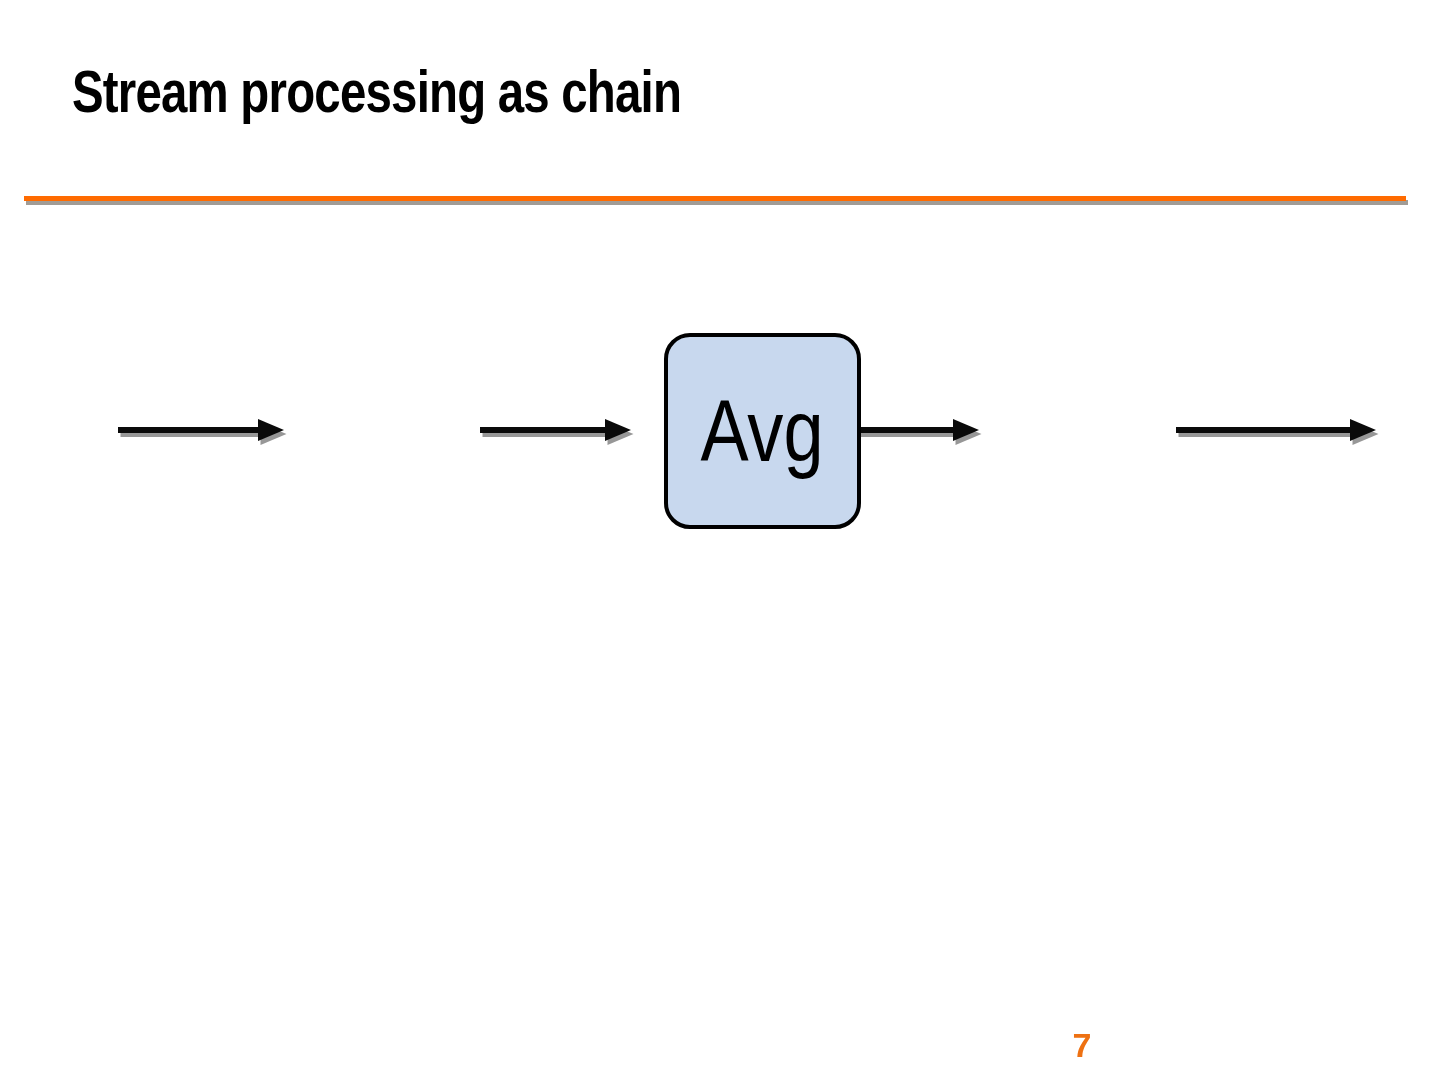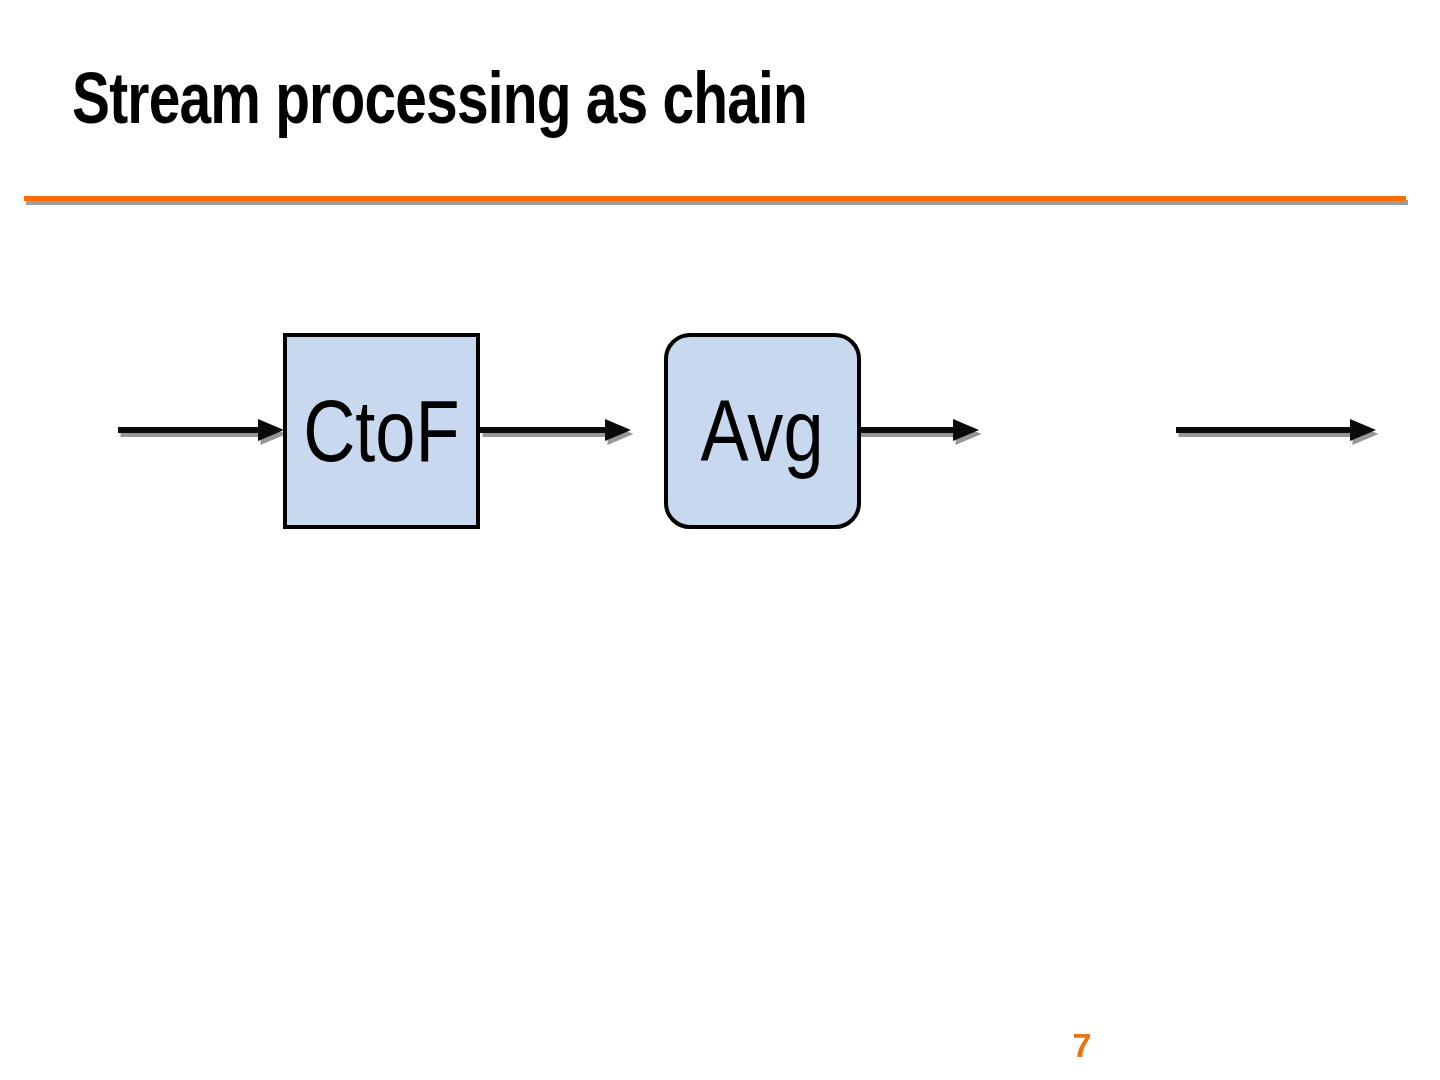--- a/index.html
+++ b/index.html
@@ -15,21 +15,21 @@
     background: #ffffff;
     overflow: hidden;
   }
 
   
   .slide-title {
     position: absolute;
     left: 72px;
     top: 62px;
     margin: 0;
-    font-size: 72px;
+    font-size: 60px;
     font-weight: 700;
     color: #000000;
     line-height: 1.0;
     white-space: nowrap;
     text-align: right;
   }
   .slide-title .condense {
     display: inline-block;
     transform: scaleX(0.79);
     transform-origin: left center;
@@ -150,23 +150,20 @@
         <line x1="1176" y1="430" x2="1354" y2="430"></line>
         <polygon points="1376,430 1350,419 1350,441"></polygon>
       </g>
       <g class="arrow-main">
         <line x1="1176" y1="430" x2="1354" y2="430"></line>
         <polygon points="1376,430 1350,419 1350,441"></polygon>
       </g>
     </g>
   </svg>
 
-  <div class="node node-ctof">
-    <span class="node-label">CtoF</span>
-  </div>
 
   <div class="node node-avg">
     <span class="node-label">Avg</span>
   </div>
 
 
   <div class="page-number">7</div>
 
 </div>
 

